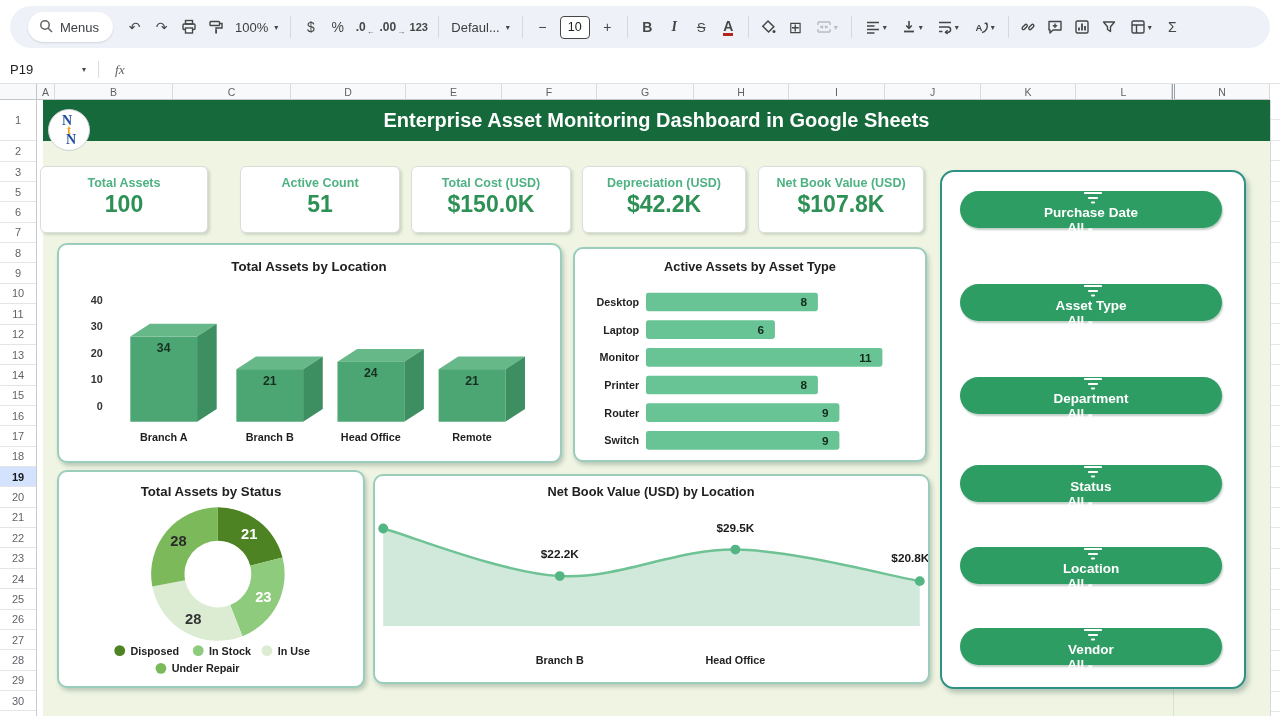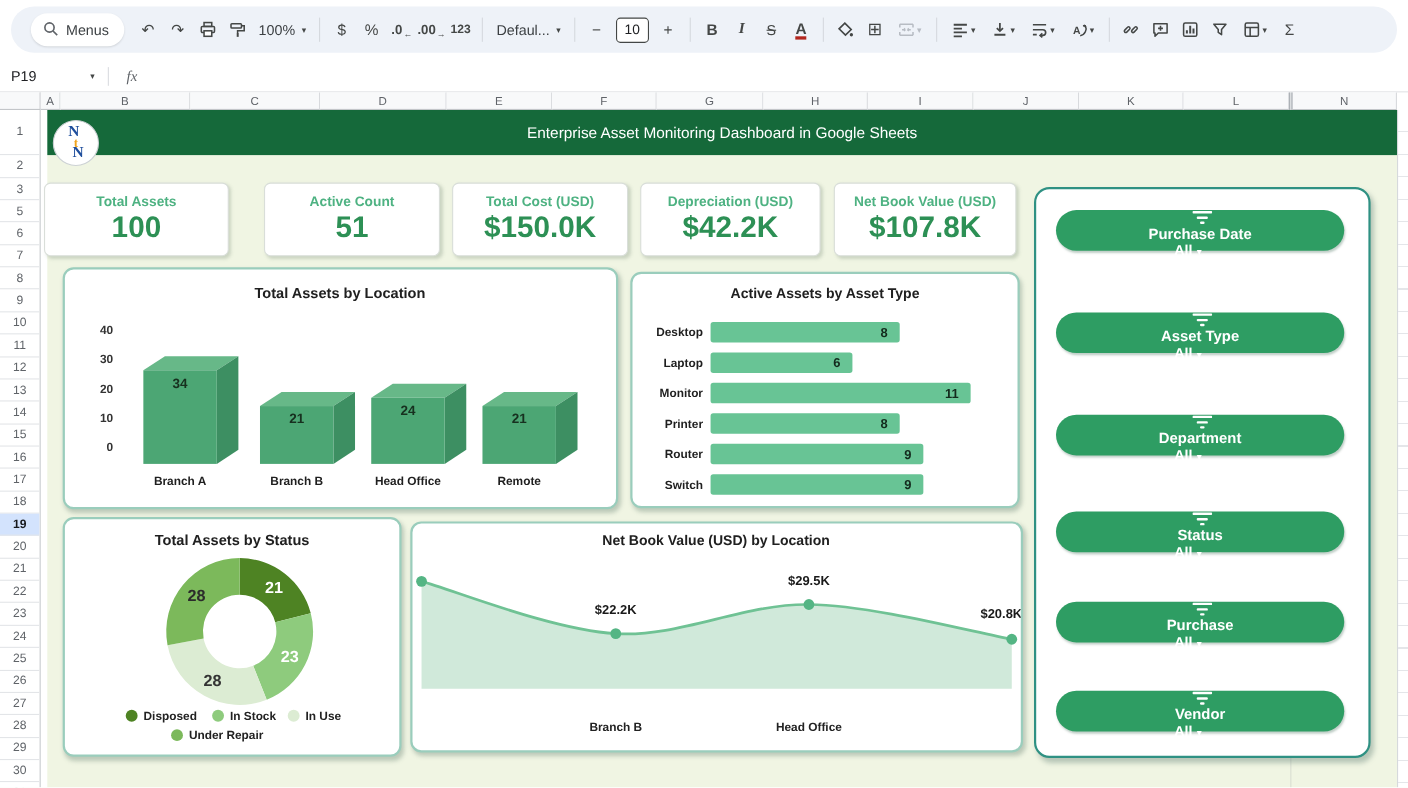--- a/index.html
+++ b/index.html
@@ -45,35 +45,35 @@
            background:#f8f9fa;font-size:10.5px;color:#5f6368;display:flex;align-items:center;justify-content:center;}
   .colcell.hiddenleft{border-left:3px double #9aa0a6;}
   #rowheads{position:absolute;left:0;top:100px;width:37px;height:616px;overflow:hidden;background:#fff;
             border-right:1px solid #c7cacd;box-sizing:border-box;}
   .rowcell{box-sizing:border-box;border-bottom:1px solid #e3e5e8;font-size:11px;color:#5f6368;
            display:flex;align-items:center;justify-content:center;}
   .rowcell.sel{background:#d3e3fd;color:#17191c;font-weight:bold;}
   
   #canvas{position:absolute;left:43px;top:141px;width:1227px;height:575px;background:#f0f5e3;}
   #band{position:absolute;left:43px;top:100px;width:1227px;height:41px;background:#15693a;}
-  #bandtitle{width:100%;text-align:center;line-height:41px;color:#fff;font-weight:normal;font-size:14px;}
+  #bandtitle{width:100%;text-align:center;line-height:41px;color:#fff;font-weight:bold;font-size:20px;}
   #logo{position:absolute;left:48px;top:109px;width:42px;height:42px;border-radius:50%;background:#fff;
         border:1px solid #ccd1d4;box-sizing:border-box;}
   #logo span{position:absolute;font-family:"Liberation Serif","DejaVu Serif",serif;font-weight:bold;}
   #logo .l1{left:13px;top:3px;color:#1f4e9c;font-size:14px;}
   #logo .l2{left:18px;top:13px;color:#f0a31c;font-size:12px;}
   #logo .l3{left:17px;top:22px;color:#1f4e9c;font-size:14px;}
   #gutter{position:absolute;left:1270px;top:100px;width:10px;height:616px;background:
           repeating-linear-gradient(to bottom,#fff 0px,#fff 19.4px,#e4e6e9 19.4px,#e4e6e9 20.4px);
           border-left:1px solid #d6d9dc;box-sizing:border-box;}
   #vline{position:absolute;left:1173px;top:686px;width:1px;height:30px;background:#d9dfd2;}
   .kpi{position:absolute;background:#fff;border:1px solid #d9ded9;border-radius:6px;box-sizing:border-box;
        box-shadow:2px 2px 3px rgba(120,140,120,.3);text-align:center;}
   .kpi-label{margin-top:9px;font-size:12.5px;font-weight:bold;color:#4eb282;}
-  .kpi-value{margin-top:1px;font-size:27px;font-weight:bold;color:#2d9055;}
+  .kpi-value{margin-top:1px;font-size:23px;font-weight:bold;color:#2d9055;}
   .card{position:absolute;background:#fff;border:2px solid #9acdbc;border-radius:10px;box-sizing:border-box;
         box-shadow:2px 3px 4px rgba(110,135,120,.4);overflow:hidden;}
   .card svg{position:absolute;left:0;top:0;width:100%;height:100%;}
   #fpanel{position:absolute;left:940px;top:170px;width:306px;height:519px;background:#fff;border:2px solid #2f9183;
           border-radius:14px;box-sizing:border-box;box-shadow:3px 4px 5px rgba(96,125,115,.4);}
   .pill{position:absolute;left:18px;width:262px;height:37px;border-radius:18.5px;background:#2e9d63;
         display:flex;align-items:center;color:#fff;box-shadow:1px 2px 2px rgba(0,60,30,.25);flex-direction:column;}
   .pill svg{margin:0 12px 0 16px;flex:0 0 auto;}
   .plabel{font-size:13.5px;font-weight:bold;flex:1;}
   .pall{display:flex;align-items:flex-end;gap:4px;margin-right:22px;font-size:13px;font-weight:bold;}
@@ -468,21 +468,21 @@
         <span class="plabel">Status</span>
         <span class="pall">
           <span>All</span>
           <span class="pc">▾</span>
         </span>
       </div>
       <div class="pill" style="top: 375px;">
         <svg viewBox="0 0 18 14" width="18" height="14">
           <path d="M1 2 H17 M5 7 H13 M8 11.5 H10" stroke="#fff" stroke-width="2.2" stroke-linecap="round" fill="none"></path>
         </svg>
-        <span class="plabel">Purchase</span>
+        <span class="plabel">Location</span>
         <span class="pall">
           <span>All</span>
           <span class="pc">▾</span>
         </span>
       </div>
       <div class="pill" style="top: 456px;">
         <svg viewBox="0 0 18 14" width="18" height="14">
           <path d="M1 2 H17 M5 7 H13 M8 11.5 H10" stroke="#fff" stroke-width="2.2" stroke-linecap="round" fill="none"></path>
         </svg>
         <span class="plabel">Vendor</span>

